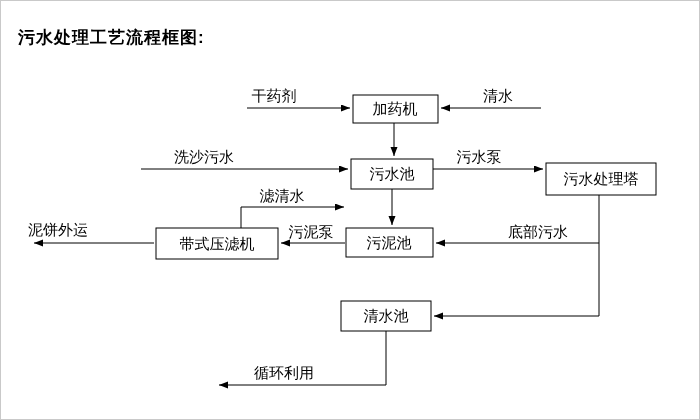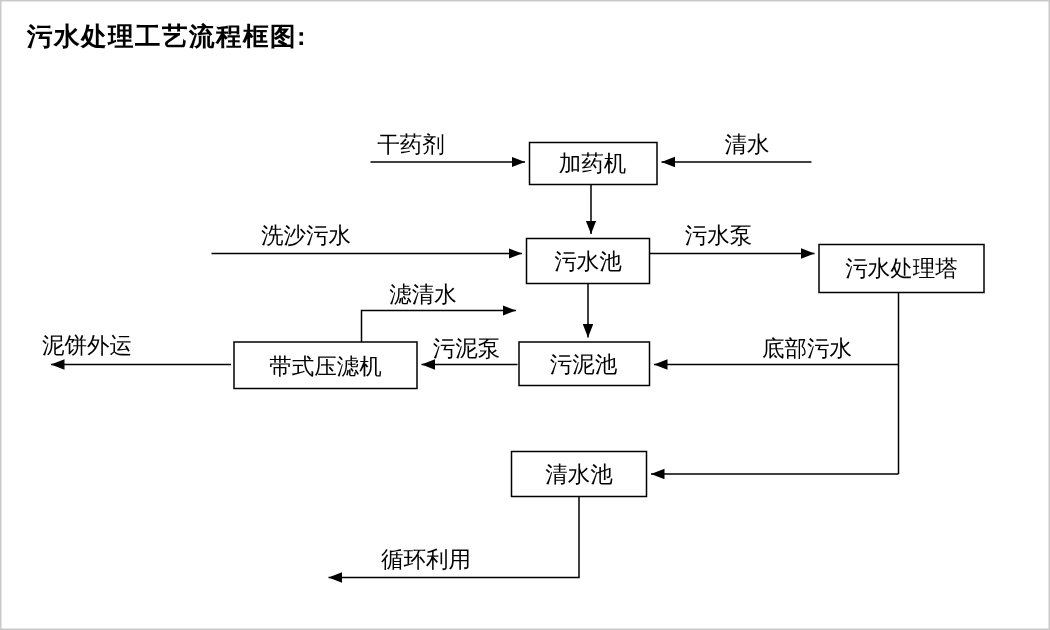--- a/index.html
+++ b/index.html
@@ -9,21 +9,21 @@
     height: 420px;
     background: #ffffff;
     border: 1px solid #c9c9c9;
     box-sizing: border-box;
     overflow: hidden;
     font-family: "Liberation Sans", sans-serif;
   }
   .title {
     position: absolute;
     left: 17px;
-    top: 12px;
+    top: 25px;
     font-size: 17px;
     font-weight: bold;
     color: #000;
     letter-spacing: 1px;
   }
   svg.canvas { position: absolute; left: 0; top: 0; }
   .edge { stroke: #000; stroke-width: 1; fill: none; }
   .node-rect { fill: #ffffff; stroke: #000; stroke-width: 1; }
   .node-label { font: 15px "Liberation Sans", sans-serif; fill: #000; }
   .edge-label { font: 15px "Liberation Sans", sans-serif; fill: #000; }

